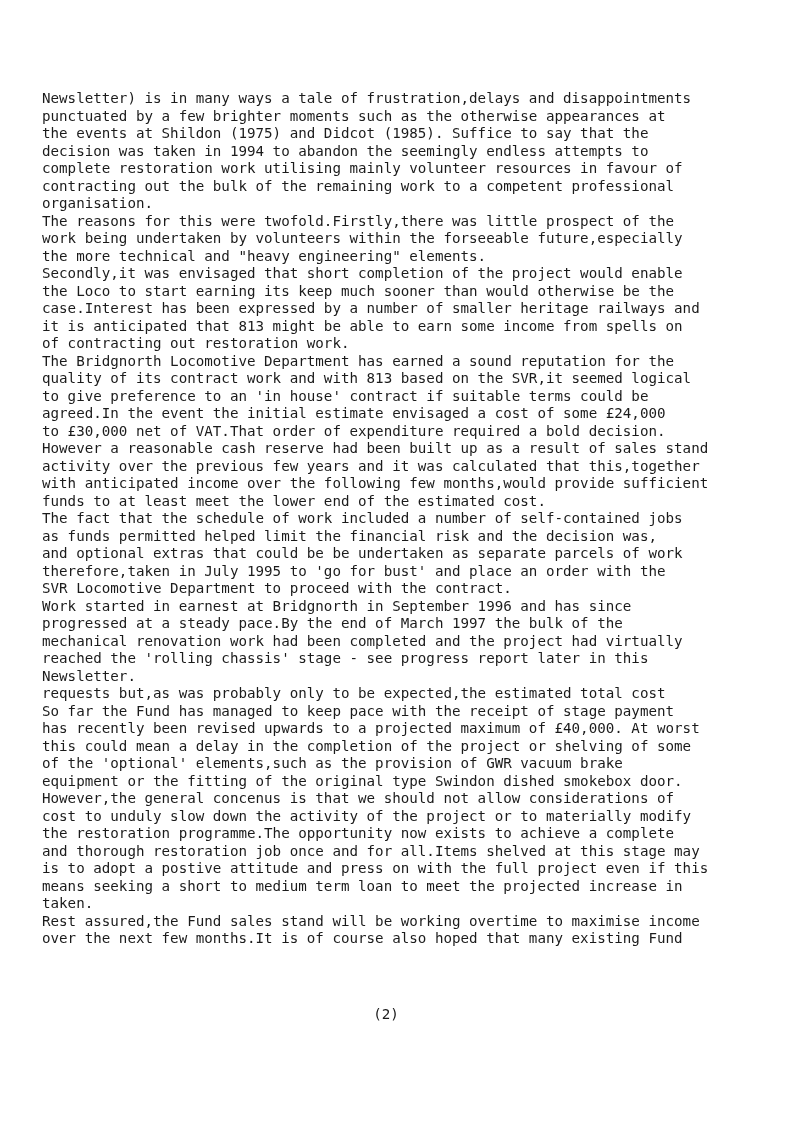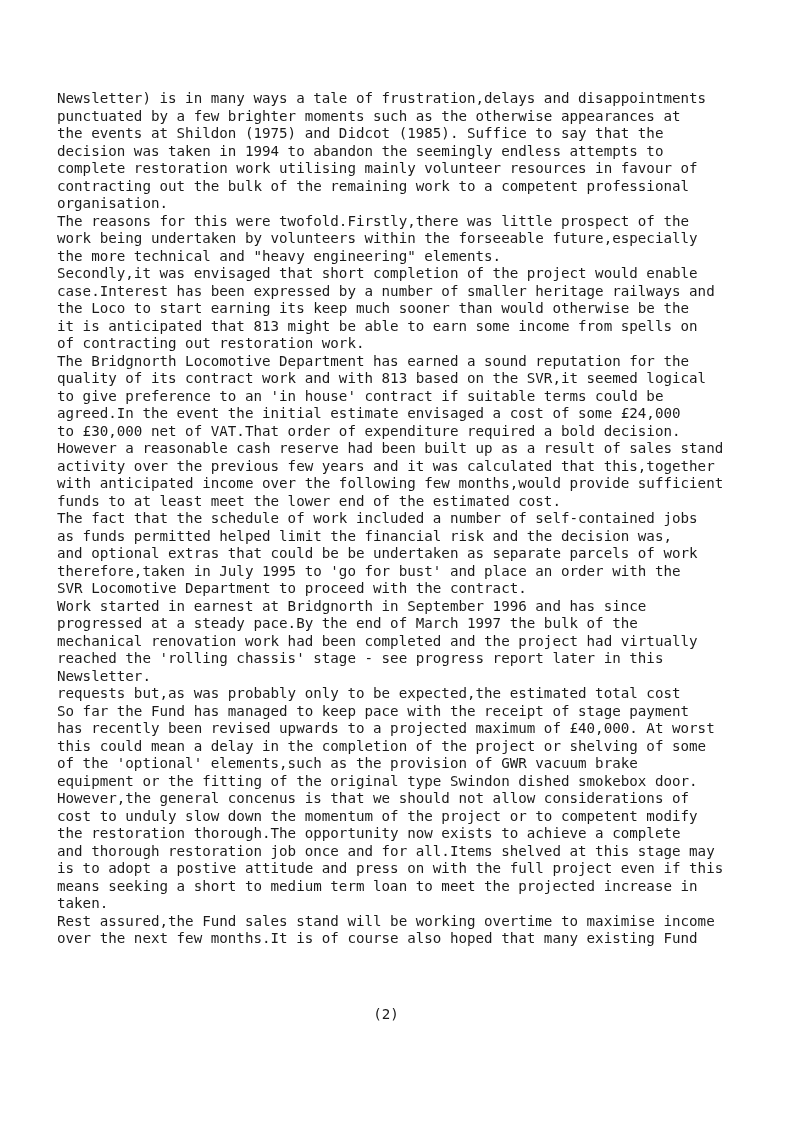--- a/index.html
+++ b/index.html
@@ -13,21 +13,21 @@
     background: #ffffff;
     overflow: hidden;
   }
   .sheet {
     position: absolute;
     inset: 0;
     background: #ffffff;
   }
   .text-block {
     position: absolute;
-    left: 57px;
+    left: 42px;
     top: 90px;
     width: 700px;
     font-family: "DejaVu Sans Mono", monospace;
     font-size: 14.2px;
     line-height: 17.5px;
     color: #1b1b1b;
   }
   .line {
     white-space: pre;
     height: 17.5px;
@@ -52,22 +52,22 @@
       <div class="line">punctuated by a few brighter moments such as the otherwise appearances at</div>
       <div class="line">the events at Shildon (1975) and Didcot (1985). Suffice to say that the</div>
       <div class="line">decision was taken in 1994 to abandon the seemingly endless attempts to</div>
       <div class="line">complete restoration work utilising mainly volunteer resources in favour of</div>
       <div class="line">contracting out the bulk of the remaining work to a competent professional</div>
       <div class="line">organisation.</div>
       <div class="line">The reasons for this were twofold.Firstly,there was little prospect of the</div>
       <div class="line">work being undertaken by volunteers within the forseeable future,especially</div>
       <div class="line">the more technical and "heavy engineering" elements.</div>
       <div class="line">Secondly,it was envisaged that short completion of the project would enable</div>
+      <div class="line">the Loco to start earning its keep much sooner than would otherwise be the</div>
       <div class="line">case.Interest has been expressed by a number of smaller heritage railways and</div>
-      <div class="line">the Loco to start earning its keep much sooner than would otherwise be the</div>
       <div class="line">it is anticipated that 813 might be able to earn some income from spells on</div>
       <div class="line">of contracting out restoration work.</div>
       <div class="line">The Bridgnorth Locomotive Department has earned a sound reputation for the</div>
       <div class="line">quality of its contract work and with 813 based on the SVR,it seemed logical</div>
       <div class="line">to give preference to an 'in house' contract if suitable terms could be</div>
       <div class="line">agreed.In the event the initial estimate envisaged a cost of some £24,000</div>
       <div class="line">to £30,000 net of VAT.That order of expenditure required a bold decision.</div>
       <div class="line">However a reasonable cash reserve had been built up as a result of sales stand</div>
       <div class="line">activity over the previous few years and it was calculated that this,together</div>
       <div class="line">with anticipated income over the following few months,would provide sufficient</div>
@@ -82,22 +82,22 @@
       <div class="line">mechanical renovation work had been completed and the project had virtually</div>
       <div class="line">reached the 'rolling chassis' stage - see progress report later in this</div>
       <div class="line">Newsletter.</div>
       <div class="line">requests but,as was probably only to be expected,the estimated total cost</div>
       <div class="line">So far the Fund has managed to keep pace with the receipt of stage payment</div>
       <div class="line">has recently been revised upwards to a projected maximum of £40,000. At worst</div>
       <div class="line">this could mean a delay in the completion of the project or shelving of some</div>
       <div class="line">of the 'optional' elements,such as the provision of GWR vacuum brake</div>
       <div class="line">equipment or the fitting of the original type Swindon dished smokebox door.</div>
       <div class="line">However,the general concenus is that we should not allow considerations of</div>
-      <div class="line">cost to unduly slow down the momentum of the project or to competent modify</div>
-      <div class="line">the restoration thorough.The opportunity now exists to achieve a complete</div>
+      <div class="line">cost to unduly slow down the activity of the project or to materially modify</div>
+      <div class="line">the restoration programme.The opportunity now exists to achieve a complete</div>
       <div class="line">and thorough restoration job once and for all.Items shelved at this stage may</div>
       <div class="line">is to adopt a postive attitude and press on with the full project even if this</div>
       <div class="line">means seeking a short to medium term loan to meet the projected increase in</div>
       <div class="line">taken.</div>
       <div class="line">Rest assured,the Fund sales stand will be working overtime to maximise income</div>
       <div class="line">over the next few months.It is of course also hoped that many existing Fund</div>
     </div>
   <div class="page-number">(2)</div>
 </div>
 

